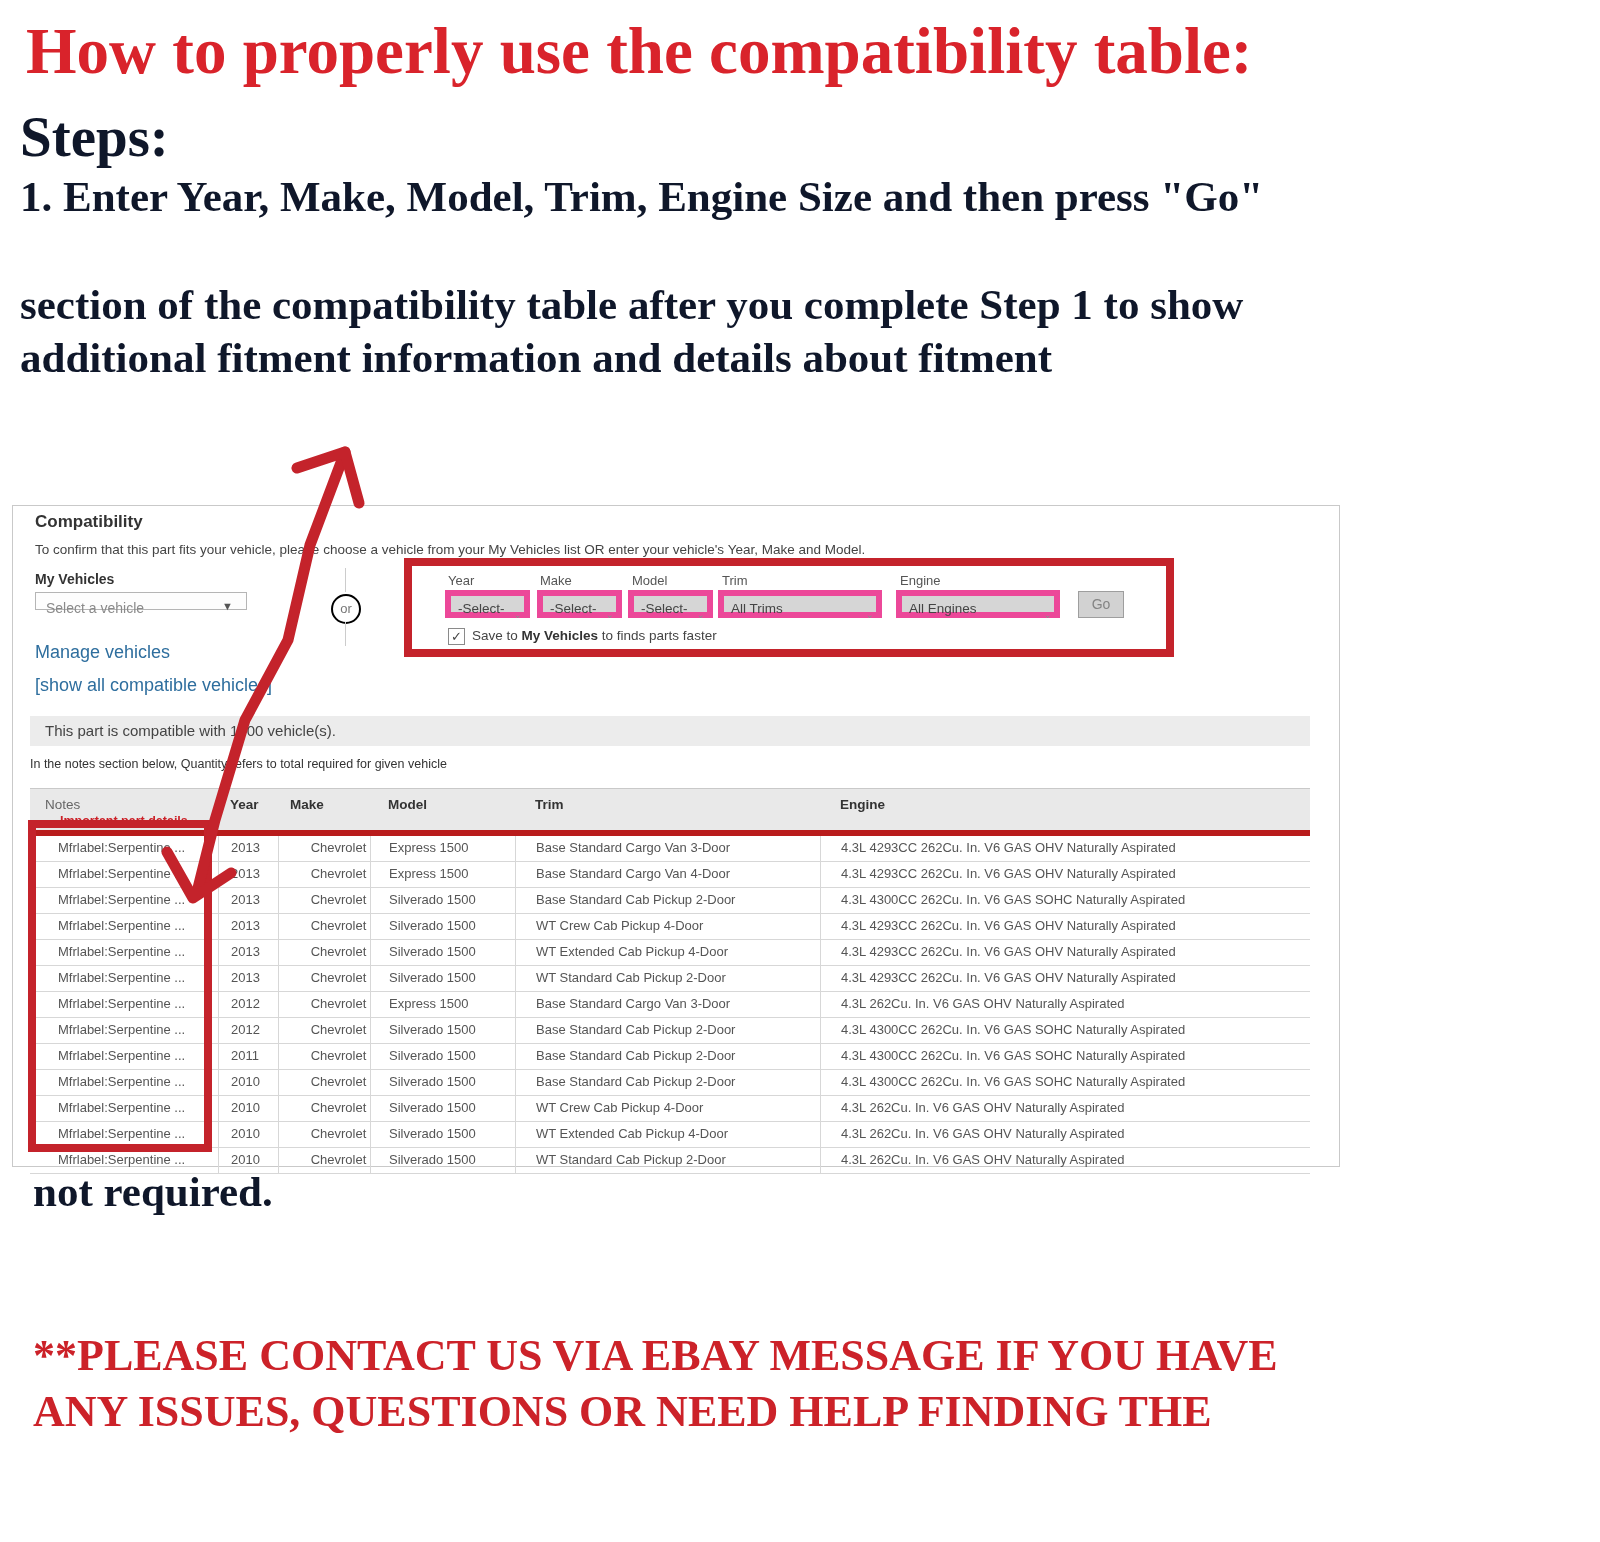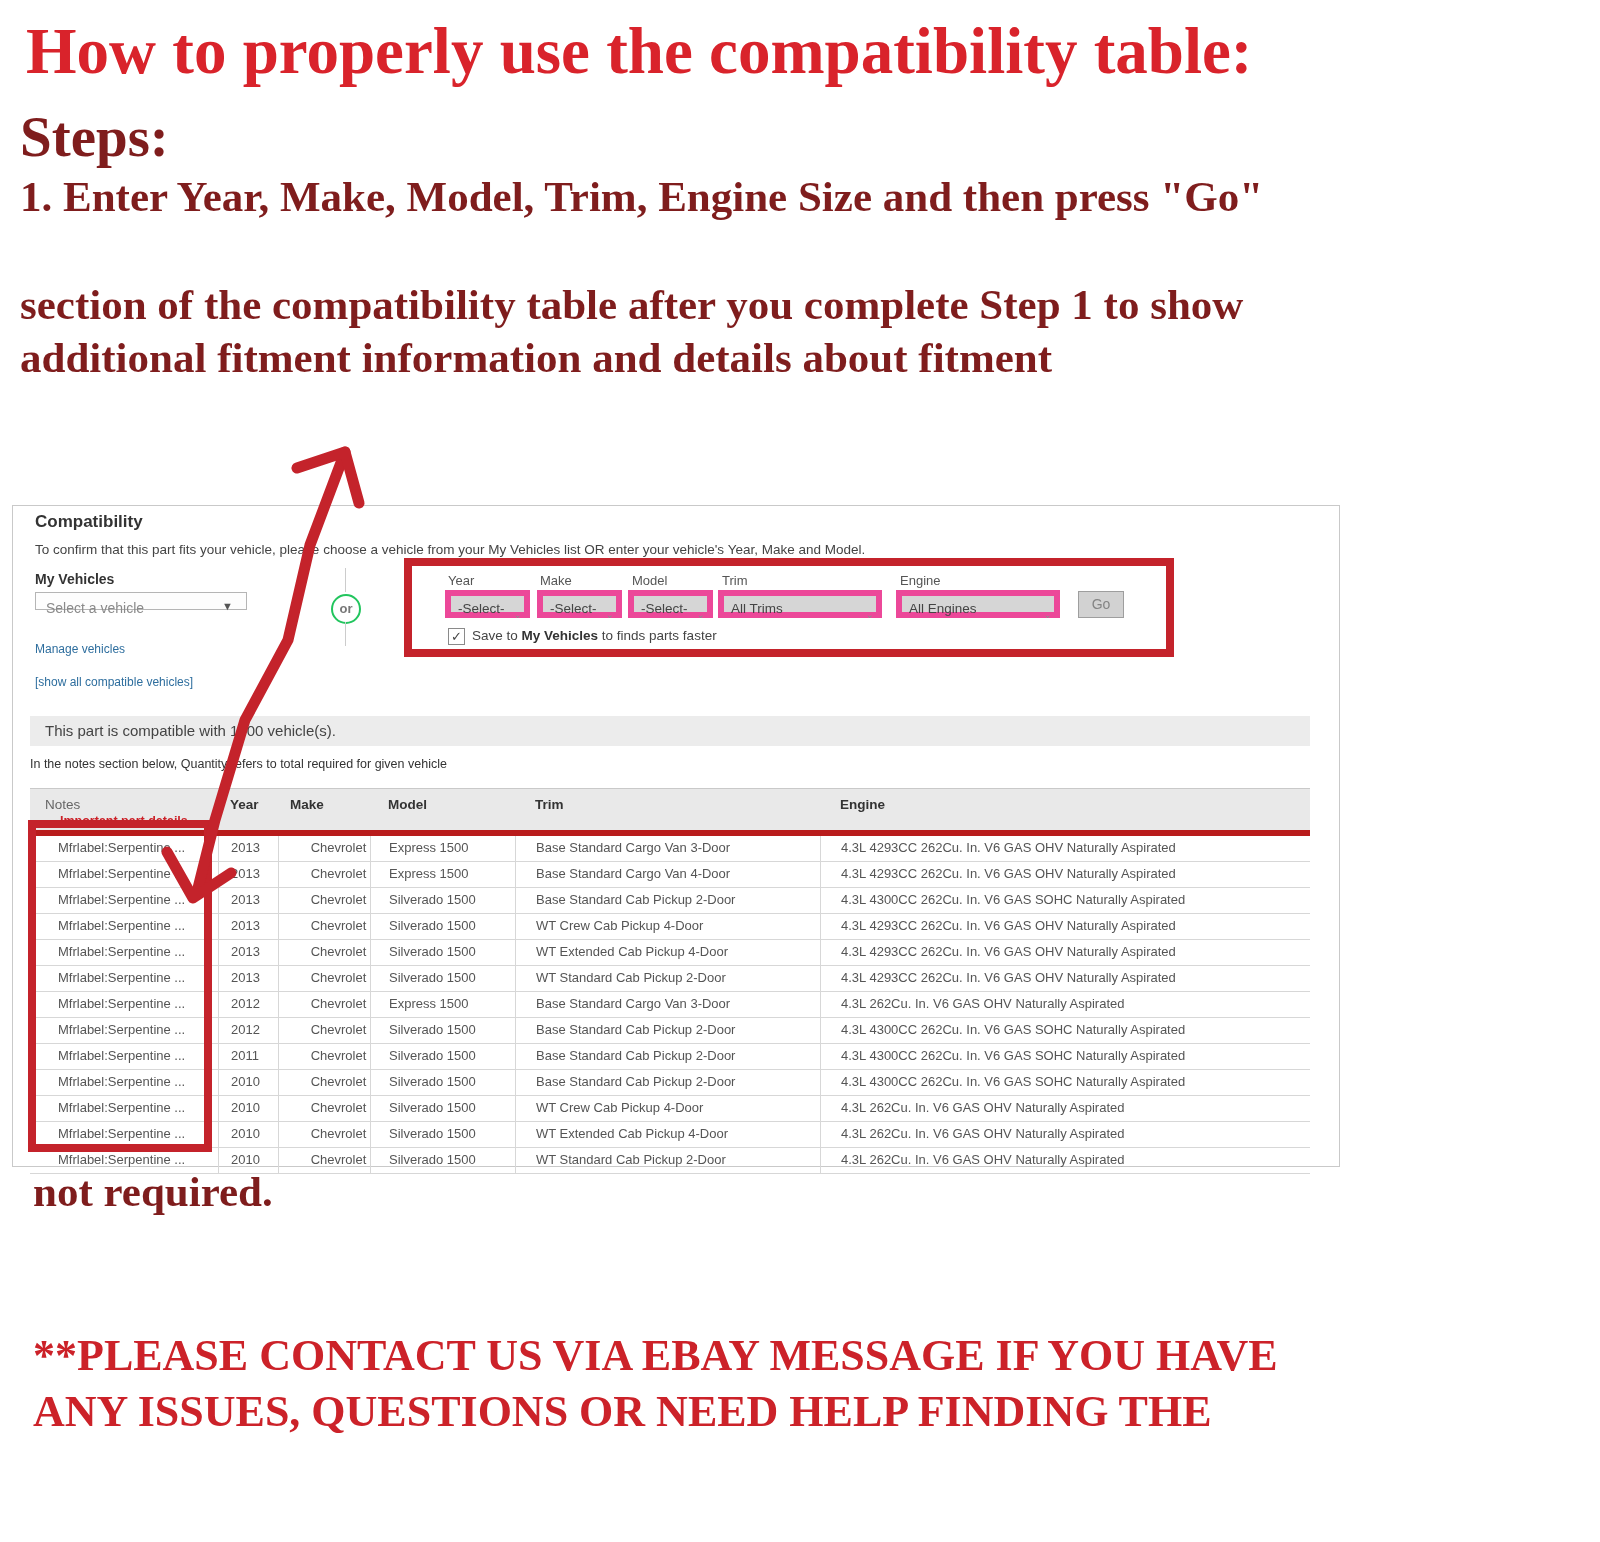--- a/index.html
+++ b/index.html
@@ -2,42 +2,42 @@
 <html><head>
 <meta charset="utf-8">
 <style>
   html,body{margin:0;padding:0;}
   body{
     width:1600px;height:1542px;position:relative;background:#ffffff;
     font-family:"Liberation Sans",sans-serif;overflow:hidden;
   }
   .abs{position:absolute;}
   
-  .serif{font-family:"Liberation Serif",serif;font-weight:bold;color:#7f1d1d;white-space:nowrap;}
+  .serif{font-family:"Liberation Serif",serif;font-weight:bold;color:#0f172a;white-space:nowrap;}
   .h1{left:26px;top:14px;font-size:65px;color:#d9232b;}
   .steps{left:20px;top:104px;font-size:57px;}
   .step1{left:20px;top:172px;font-size:43px;}
   .step2{left:20px;top:278px;font-size:43px;line-height:53px;}
   .noteblk{left:33px;top:1164px;font-size:43px;line-height:55px;}
   .footerblk{left:33px;top:1328px;font-size:44px;line-height:56px;color:#cc2229;}
   .serif div{white-space:nowrap;}
   
   .panel{left:12px;top:505px;width:1326px;height:660px;border:1px solid #c9c9c9;background:#fff;}
   .compat-title{left:35px;top:512px;font-size:17px;font-weight:bold;color:#333;}
   .compat-sub{left:35px;top:542px;font-size:13.5px;color:#444;}
   .myveh-label{left:35px;top:571px;font-size:14px;font-weight:bold;color:#333;}
   .veh-select{left:35px;top:592px;width:212px;height:18px;border:1px solid #b5b5b5;background:#fdfdfd;
     font-size:14px;color:#8a8a8a;line-height:30px;padding-left:10px;box-sizing:border-box;}
   .veh-caret{left:222px;top:600px;font-size:11px;color:#555;}
-  .bluelink{font-size:12px;color:#2e6e9e;}
+  .bluelink{font-size:18px;color:#2e6e9e;}
   .manage{left:35px;top:642px;}
   .showall{left:35px;top:675px;}
   .orline{width:1px;background:#cccccc;left:345px;}
-  .or-badge{left:331px;top:594px;width:26px;height:26px;border-radius:50%;border:2px solid #22c55e;
-    color:#777;font-size:13px;font-weight:bold;text-align:center;line-height:26px;background:#fff;}
+  .or-badge{left:331px;top:594px;width:26px;height:26px;border-radius:50%;border:2px solid #000000;
+    color:#777;font-size:13px;font-weight:normal;text-align:center;line-height:26px;background:#fff;}
   
   .redrect{border:8px solid #c4232b;background:transparent;z-index:40;pointer-events:none;}
   .form-box{left:404px;top:558px;width:770px;height:99px;box-sizing:border-box;}
   .notes-box{left:28px;top:820px;width:184px;height:332px;box-sizing:border-box;}
   
   .f-label{top:573px;font-size:13px;color:#555;}
   .f-select{top:590px;height:28px;background:#d6d6d6;border:6px solid #ec4899;box-sizing:border-box;
     font-size:13.5px;color:#444;line-height:26px;padding-left:7px;}
   .f-chev{position:absolute;right:2px;top:6px;font-size:10px;color:#8d8d8d;}
   .go-btn{left:1078px;top:591px;width:46px;height:27px;background:#d2d2d2;border:1px solid #9e9e9e;

